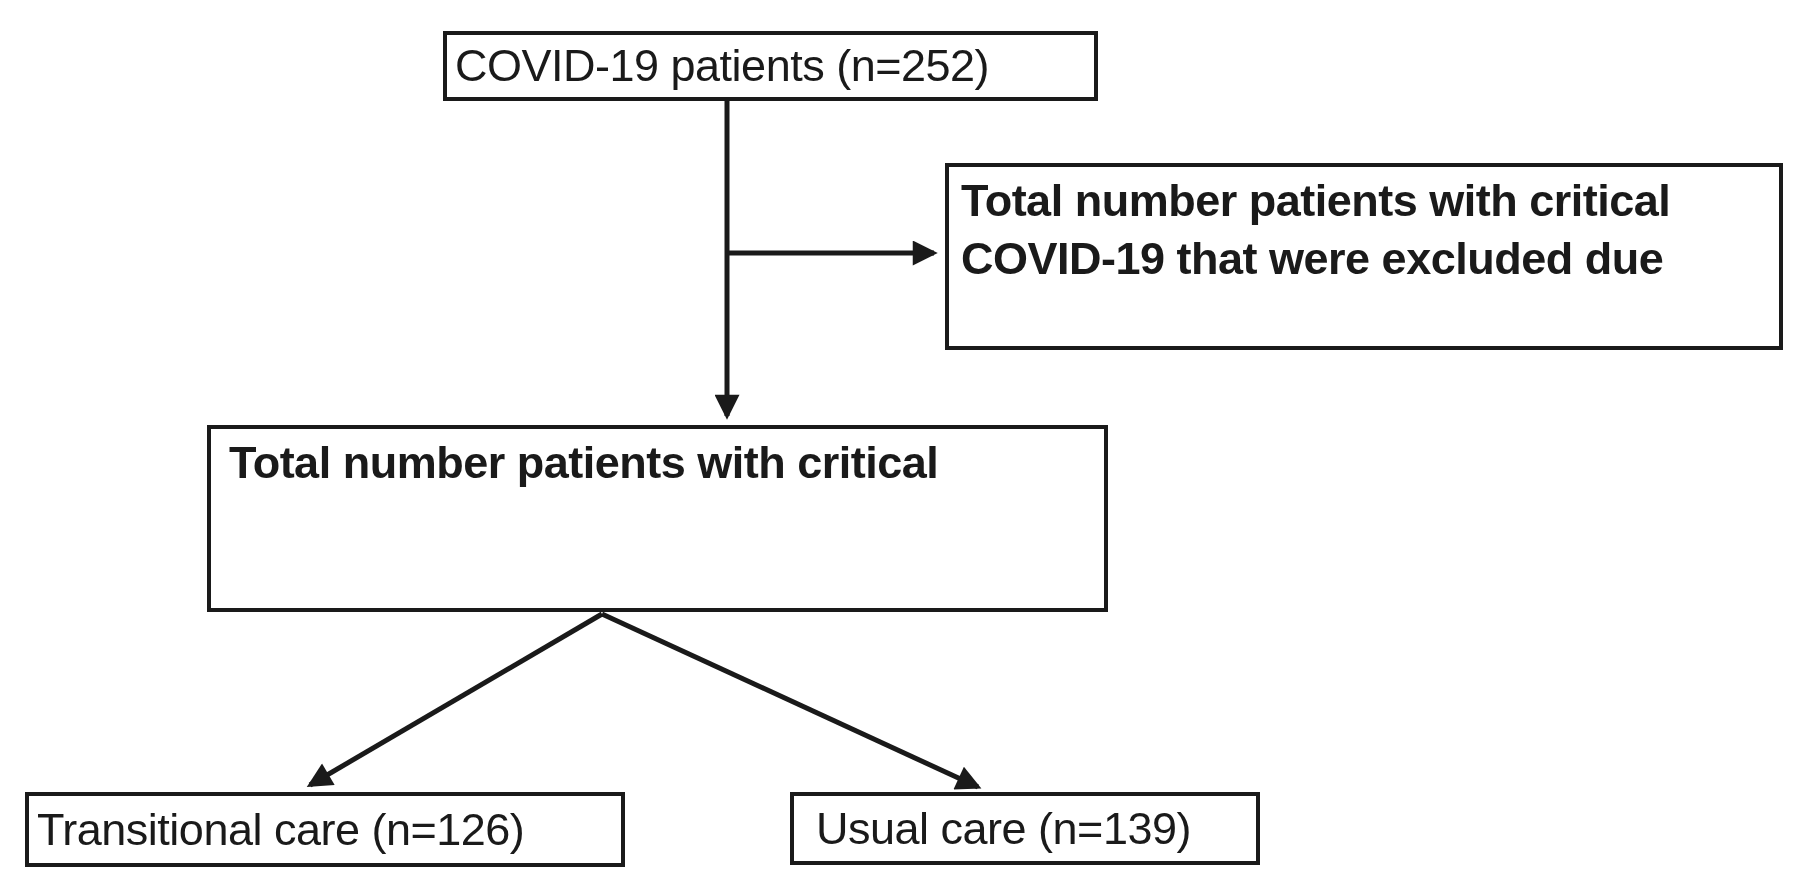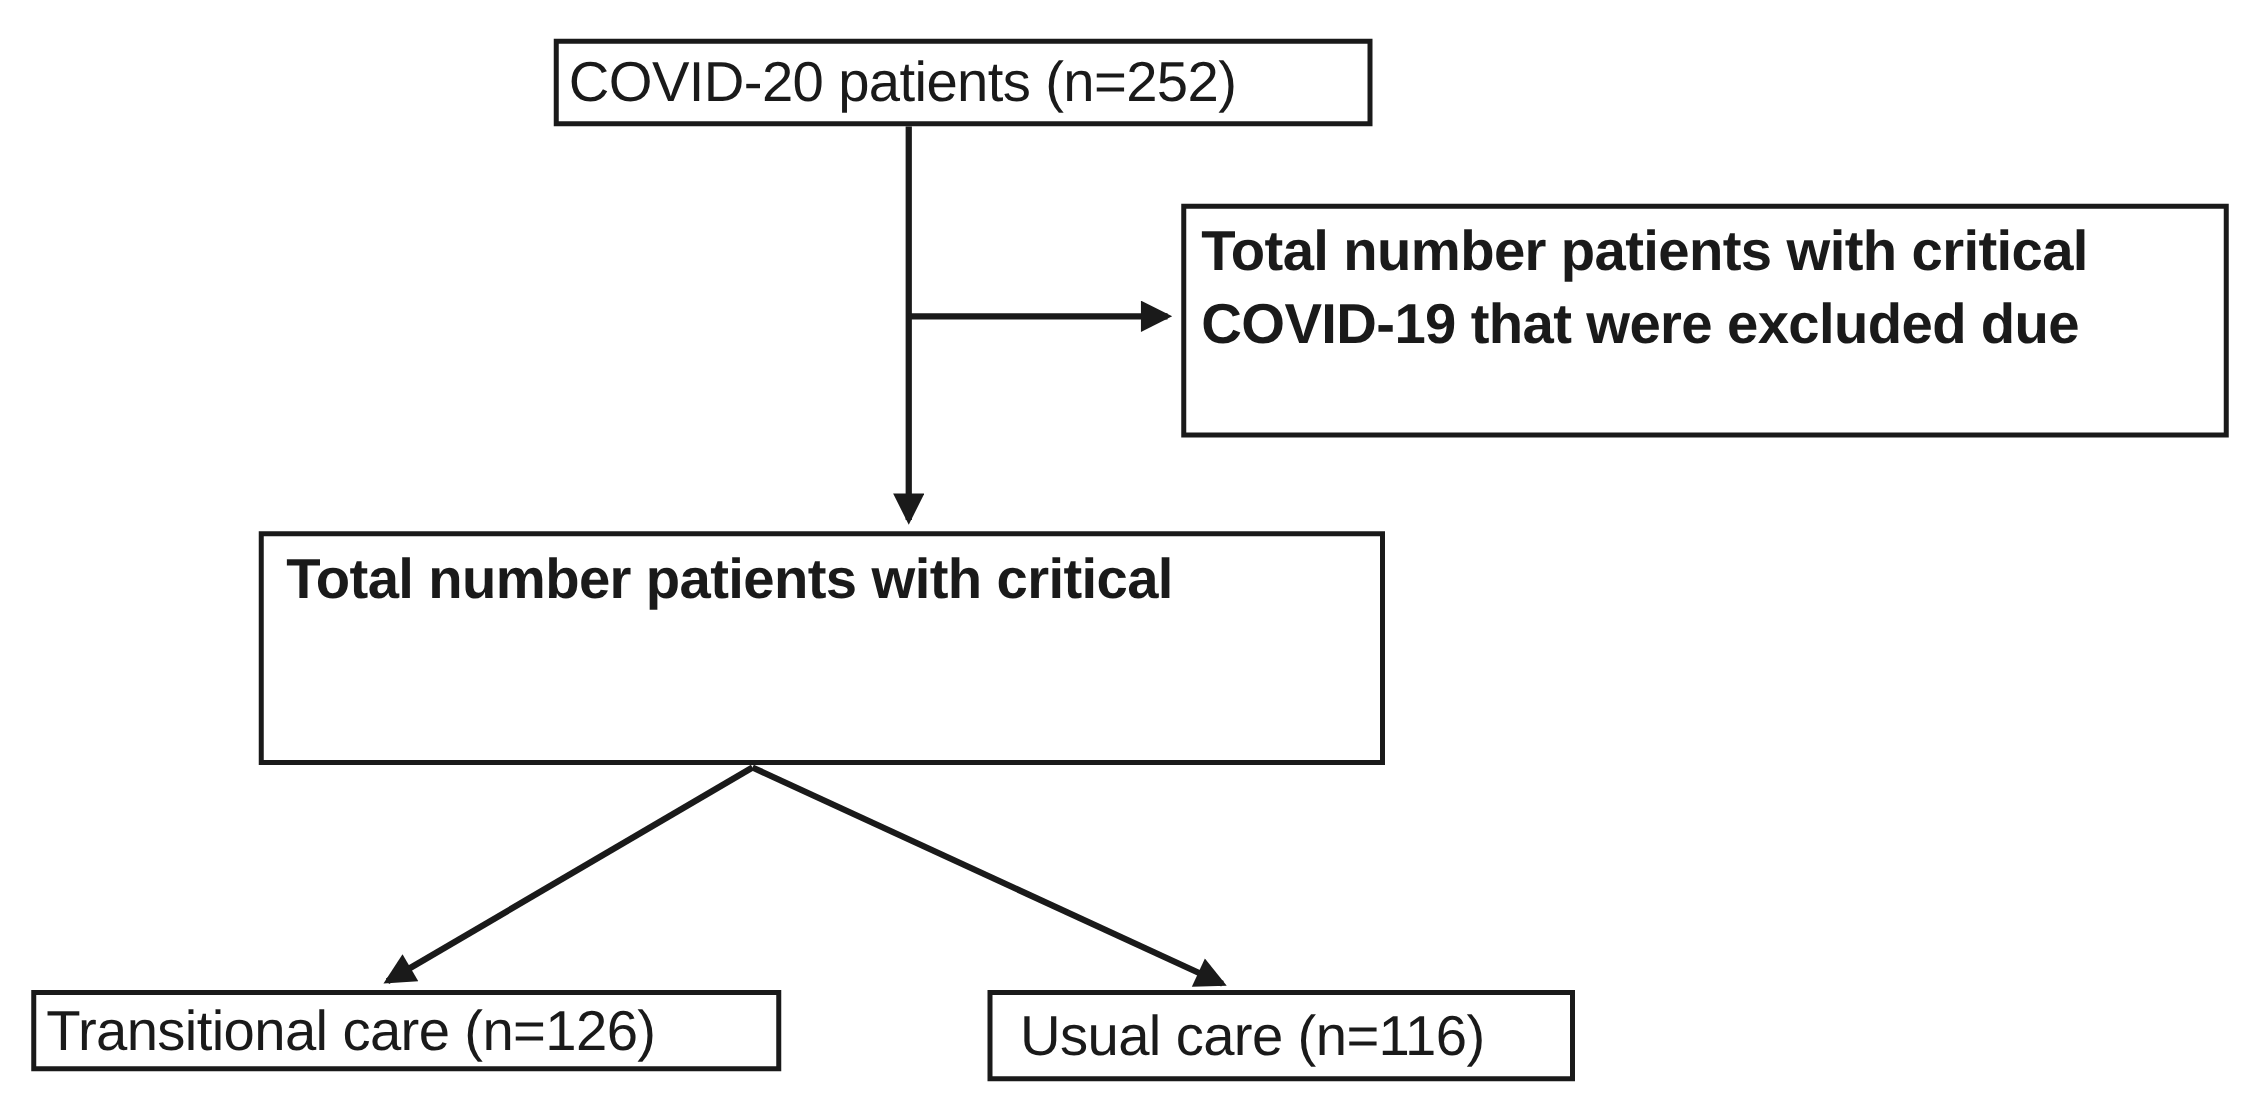--- a/index.html
+++ b/index.html
@@ -35,21 +35,21 @@
     display: flex;
     align-items: center;
   }
   .node.multi {
     padding: 5px 12px;
     font-weight: bold;
   }
   #node-enrolled     { left: 443px; top: 31px;  width: 655px; height: 70px; padding-left: 8px; }
   #node-excluded     { left: 945px; top: 163px; width: 838px; height: 187px; }
   #node-included     { left: 207px; top: 425px; width: 901px; height: 187px; padding-left: 18px; }
-  #node-transitional { left: 25px;  top: 792px; width: 600px; height: 65px; padding-left: 8px; }
+  #node-transitional { left: 25px;  top: 792px; width: 600px; height: 75px; padding-left: 8px; }
   #node-usual        { left: 790px; top: 792px; width: 470px; height: 73px; padding-left: 22px; }
   .connector-layer {
     position: absolute;
     left: 0; top: 0;
     width: 1795px;
     height: 893px;
     pointer-events: none;
   }
   .connector {
     stroke: var(--color-line);
@@ -69,33 +69,33 @@
         <path class="arrowhead-shape" d="M 0 0 L 10 5 L 0 10 z"></path>
       </marker>
     </defs>
     <line class="connector" x1="727" y1="101" x2="727" y2="416" marker-end="url(#arrowhead)"></line>
     <line class="connector" x1="727" y1="253" x2="934" y2="253" marker-end="url(#arrowhead)"></line>
     <line class="connector" x1="602" y1="614" x2="310" y2="785" marker-end="url(#arrowhead)"></line>
     <line class="connector" x1="602" y1="614" x2="978" y2="787" marker-end="url(#arrowhead)"></line>
   </svg>
 
   <div class="node single" id="node-enrolled">
-    <span>COVID-20 patients (n=252)</span>
+    <span>COVID-19 patients (n=252)</span>
   </div>
 
   <div class="node multi" id="node-excluded">
     <div>Total number patients with critical</div>
     <div>COVID-19 that were excluded due</div>
   </div>
 
   <div class="node multi" id="node-included">
     <div>Total number patients with critical</div>
   </div>
 
   <div class="node single" id="node-transitional">
     <span>Transitional care (n=126)</span>
   </div>
 
   <div class="node single" id="node-usual">
-    <span>Usual care (n=116)</span>
+    <span>Usual care (n=139)</span>
   </div>
 
 </div>
 
 </body></html>

